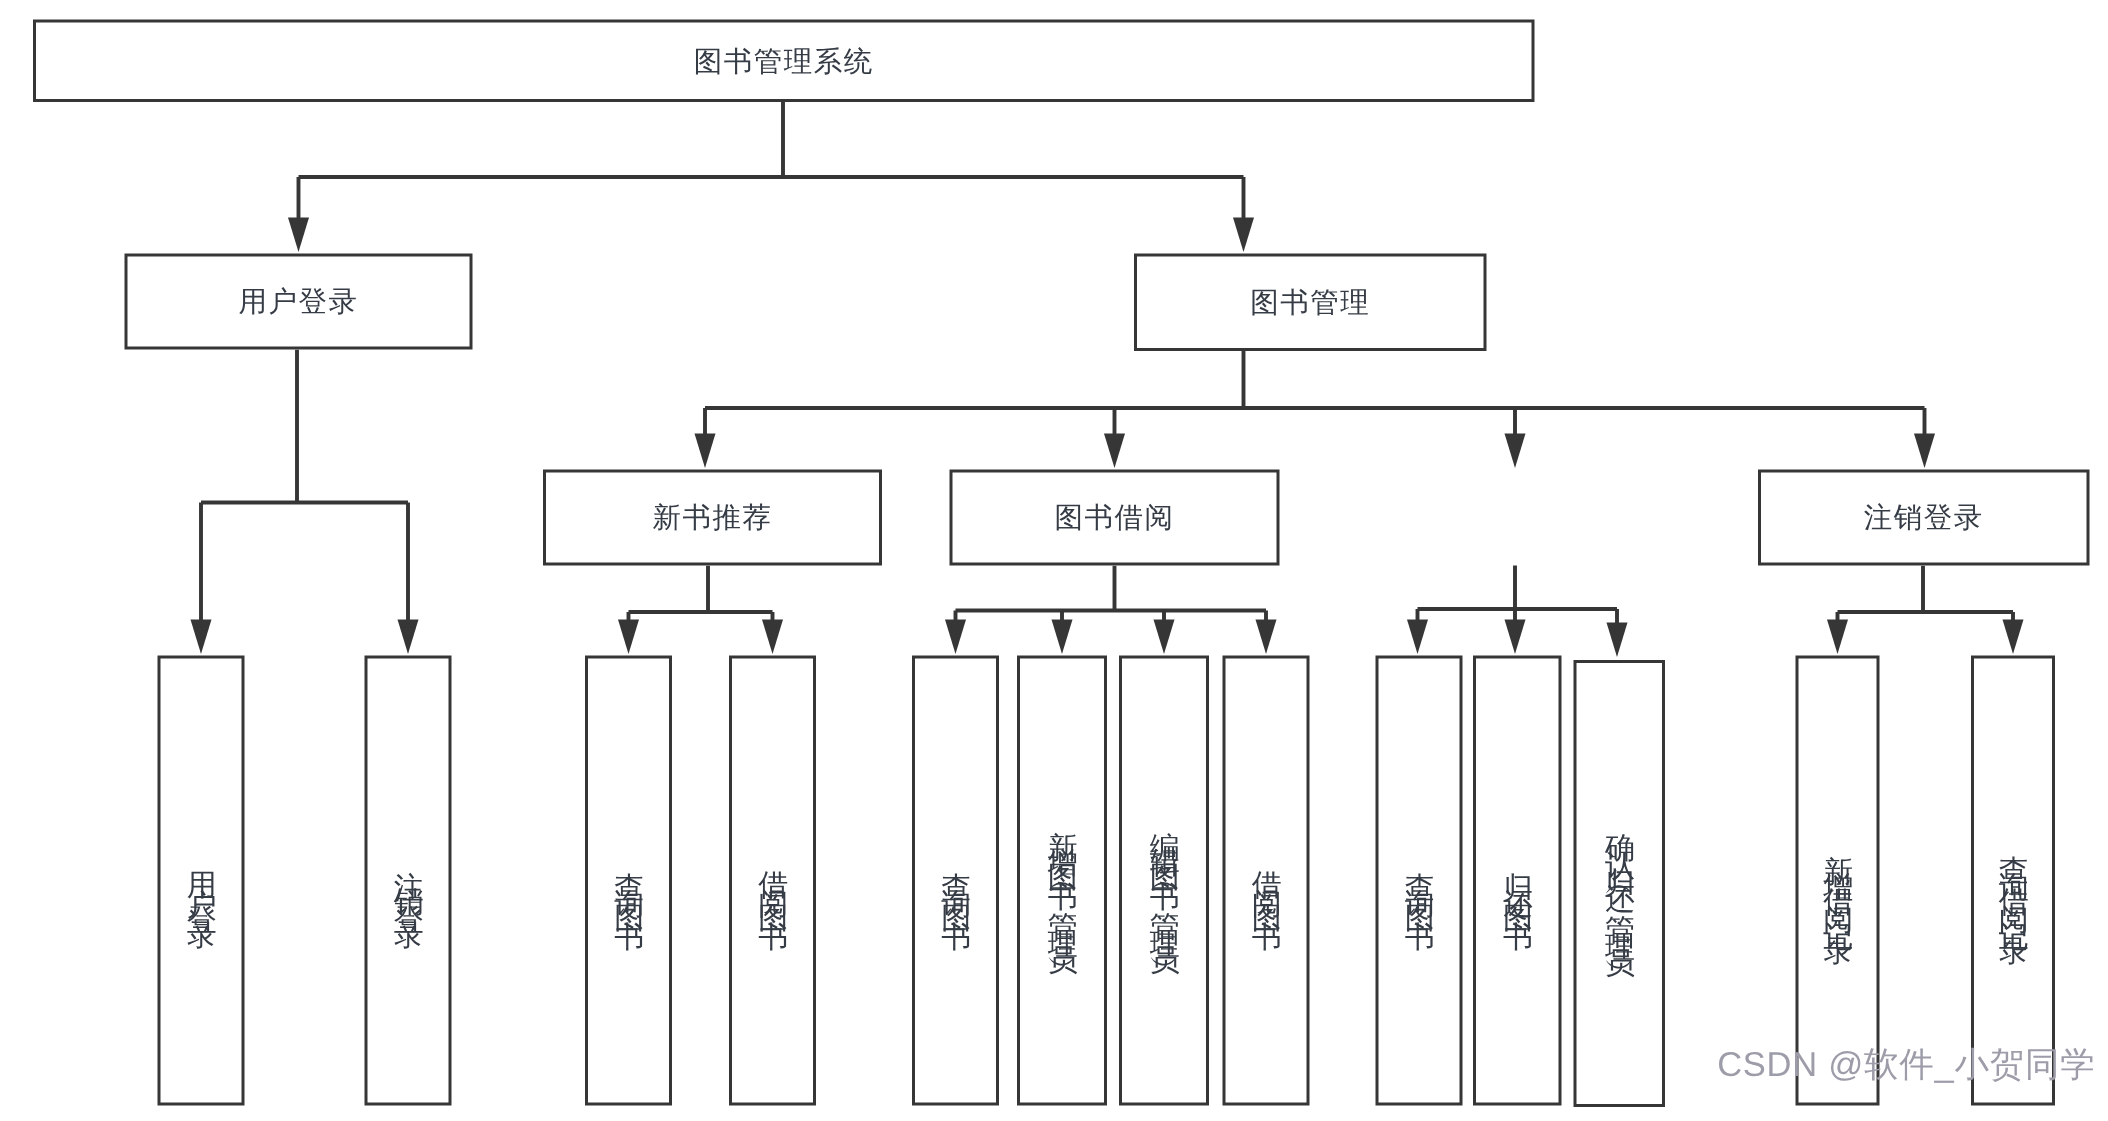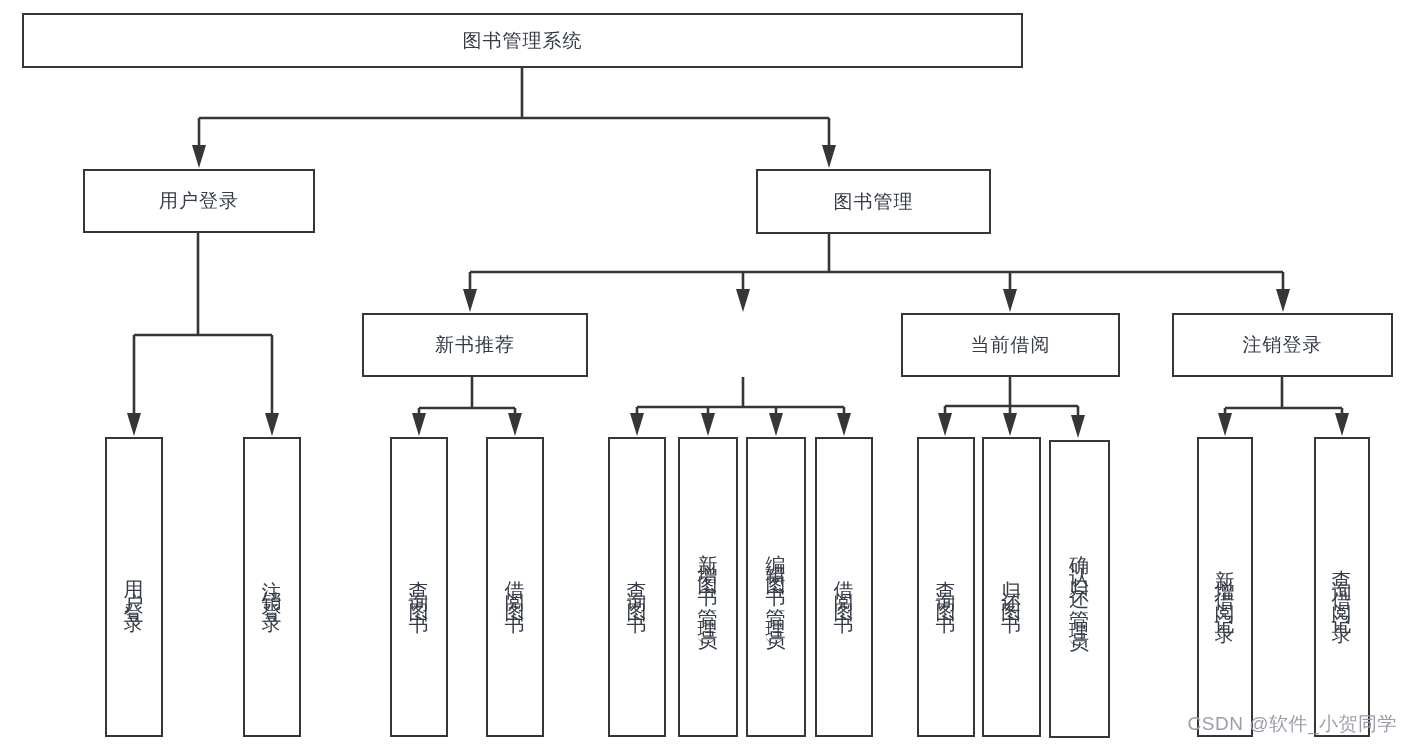--- a/index.html
+++ b/index.html
@@ -27,22 +27,22 @@
   .vnode{
     writing-mode:vertical-rl;
     text-orientation:mixed;
     font-size:20px;
     letter-spacing:11px;
     line-height:1;
   }
   #watermark{
     position:absolute;
     right:8px;
-    bottom:10px;
-    font-size:19px;
+    bottom:22px;
+    font-size:23px;
     color:#9d9daa;
     letter-spacing:0.5px;
     white-space:nowrap;
   }
 </style>
 </head>
 <body>
 
 <div id="canvas">
 
@@ -92,21 +92,21 @@
       <polygon points="1335,413 1349,413 1342,436"></polygon>
     </g>
   </svg>
 
   <div class="node" style="left:22px;top:13px;width:1001px;height:55px;">图书管理系统</div>
 
   <div class="node" style="left:83px;top:169px;width:232px;height:64px;">用户登录</div>
   <div class="node" style="left:712px;top:169px;width:235px;height:65px;margin-left:44px;">图书管理</div>
 
   <div class="node" style="left:362px;top:313px;width:226px;height:64px;">新书推荐</div>
-  <div class="node" style="left:901px;top:313px;width:219px;height:64px;">当前借阅</div>
+  <div class="node" style="left:633px;top:313px;width:220px;height:64px;">图书借阅</div>
   <div class="node" style="left:1172px;top:313px;width:221px;height:64px;">注销登录</div>
 
   <div class="node vnode" style="left:105px;top:437px;width:58px;height:300px;">用户登录</div>
   <div class="node vnode" style="left:243px;top:437px;width:58px;height:300px;">注销登录</div>
 
   <div class="node vnode" style="left:390px;top:437px;width:58px;height:300px;">查询图书</div>
   <div class="node vnode" style="left:486px;top:437px;width:58px;height:300px;">借阅图书</div>
 
   <div class="node vnode" style="left:608px;top:437px;width:58px;height:300px;">查询图书</div>
   <div class="node vnode" style="left:678px;top:437px;width:60px;height:300px;">新增图书（管理员）</div>

